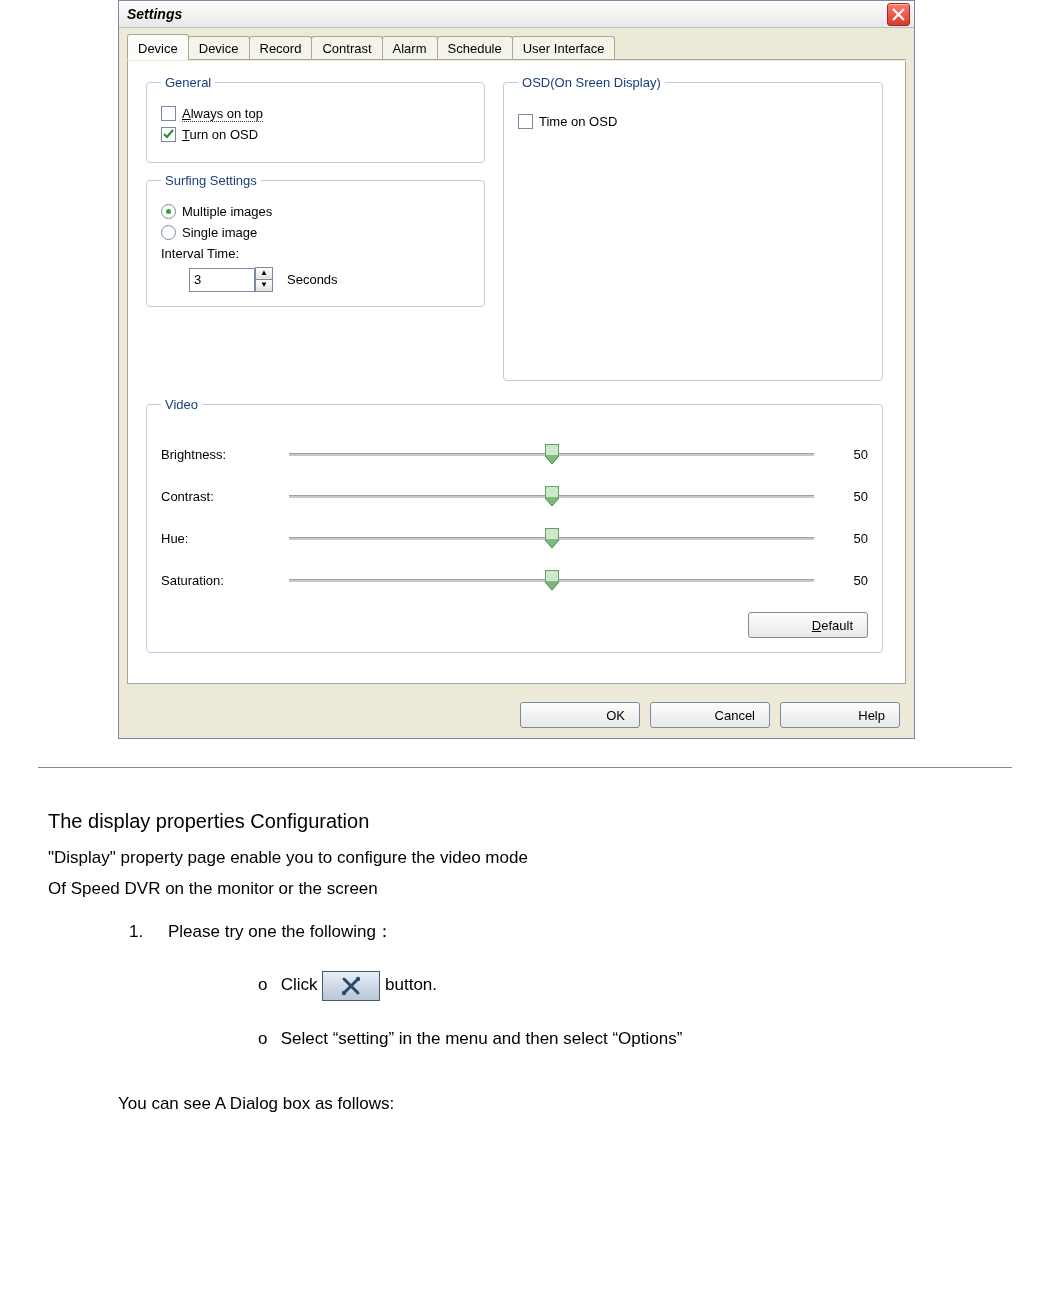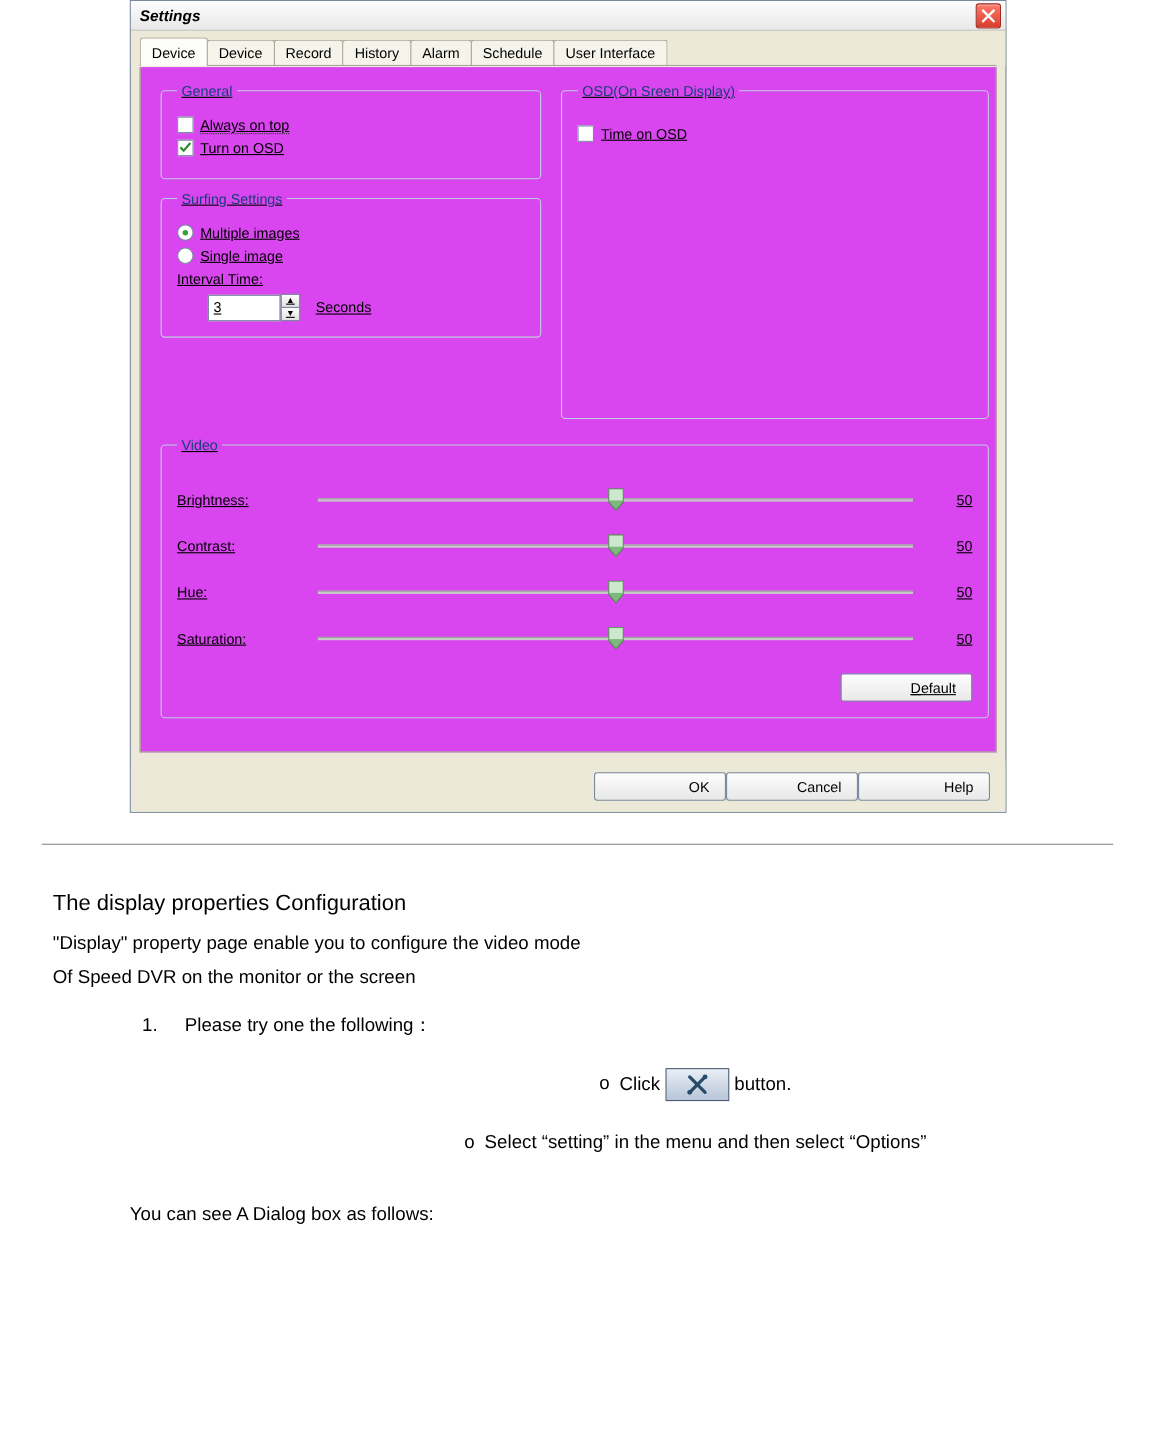--- a/index.html
+++ b/index.html
@@ -7,21 +7,21 @@
   .dialog-wrap { padding:0 0 0 80px; }
   .dialog { width:795px; border:1px solid #7b8aa0; background:#ece9d8; position:relative; }
   .titlebar { height:26px; background:linear-gradient(#fdfdfd,#e8e8e8); border-bottom:1px solid #c0c0c0; display:flex; align-items:center; padding:0 4px 0 8px; }
   .titlebar .title { font-size:14px; font-weight:bold; font-style:italic; flex:1; }
   .closebtn { width:21px; height:21px; background:linear-gradient(#ff7b6c,#d83b2a); border:1px solid #a02a1d; border-radius:3px; position:relative; box-shadow:inset 0 1px 0 rgba(255,255,255,0.5); }
   .closebtn svg { position:absolute; left:3px; top:3px; }
   .tabstrip { padding:8px 8px 0 8px; display:flex; gap:0; background:#ece9d8; }
   .tab { padding:4px 10px 4px 10px; font-size:13px; border:1px solid #aca899; border-bottom:none; background:#f5f4ea; border-top-left-radius:3px; border-top-right-radius:3px; margin-right:-1px; position:relative; }
   .tab.active { background:#fcfcfa; z-index:2; padding-top:6px; margin-top:-2px; }
   .tabstrip-border { height:1px; background:#aca899; margin:0 8px; position:relative; top:-1px; z-index:1; }
-  .panel { margin:0 8px 8px 8px; background:#d946ef; border:1px solid #aca899; border-top:none; padding:14px 6px 20px 18px;text-decoration:underline; }
+  .panel { margin:0 8px 8px 8px; background:#ffffff; border:1px solid #aca899; border-top:none; padding:14px 22px 20px 18px; }
   .row2 { display:flex; gap:18px; }
   .col { flex:1; }
   fieldset { border:1px solid #c0cde0; border-radius:4px; padding:10px 14px 14px 14px; margin:0 0 10px 0; }
   legend { color:#1a3e7a; font-size:13px; padding:0 4px; }
   .checkrow, .radiorow { display:flex; align-items:center; gap:6px; font-size:13px; margin:6px 0; }
   .checkbox { width:13px; height:13px; border:1px solid #7b8aa0; background:#fff; display:inline-flex; align-items:center; justify-content:center; }
   .checkbox.checked svg { display:block; }
   .checkbox svg { display:none; }
   .radio { width:13px; height:13px; border:1px solid #7b8aa0; border-radius:50%; background:#fff; display:inline-flex; align-items:center; justify-content:center; }
   .radio.checked::after { content:""; width:5px; height:5px; border-radius:50%; background:#3aa03a; }
@@ -40,29 +40,29 @@
   .sliderrow { display:flex; align-items:center; gap:18px; margin:22px 0; font-size:13px; }
   .sliderrow .slabel { width:110px; }
   .slider { flex:1; position:relative; height:20px; }
   .slider .track { position:absolute; left:0; right:0; top:9px; height:2px; background:#c8c8c8; border-top:1px solid #a0a0a0; }
   .slider .thumb { position:absolute; top:0; width:14px; height:20px; transform:translateX(-50%); }
   .slider .thumb svg { display:block; }
   .sval { width:36px; text-align:right; }
   .defaultbtn-row { display:flex; justify-content:flex-end; margin-top:4px; }
   .winbtn { min-width:90px; height:24px; border:1px solid #7b8aa0; border-radius:3px; background:linear-gradient(#fdfdfd,#e8e8e8); font-size:13px; padding:0 14px; display:inline-flex; align-items:center; justify-content:flex-end; }
   .winbtn .ul { text-decoration:underline; }
-  .bottom-buttons { background:#ece9d8; padding:10px 14px; display:flex; justify-content:flex-end; }
+  .bottom-buttons { background:#ece9d8; padding:10px 14px; display:flex; justify-content:flex-end; gap:10px; }
   hr.divider { border:none; border-top:1px solid #888; margin:28px 0 36px 0; }
   .doc { padding:0 10px; font-size:17px; line-height:1.7; }
   .doc h3 { font-size:20px; font-weight:normal; margin:0 0 6px 0; }
   .doc p { margin:2px 0; }
   .doc ol { margin:14px 0 0 0; padding-left:100px; }
   .doc ol > li { margin-bottom:10px; padding-left:20px; }
   .doc ul.sub { list-style:none; margin:20px 0 0 0; padding-left:90px; }
-  .doc ul.sub li { margin:24px 14px;text-align:center; }
+  .doc ul.sub li { margin:24px 0; }
   .doc ul.sub li .bullet { display:inline-block; width:18px; }
   .iconimg { display:inline-block; vertical-align:middle; width:56px; height:28px; border:1px solid #4a5a70; background:linear-gradient(#e8eef5,#b8c6d8); position:relative; }
   .iconimg svg { position:absolute; left:50%; top:50%; transform:translate(-50%,-50%); }
   .footer-line { padding-left:80px; margin-top:40px; font-size:17px; }
 </style>
 </head>
 <body>
 
 <div class="page">
   <div class="dialog-wrap">
@@ -73,21 +73,21 @@
           <svg width="15" height="15">
               <path d="M2 2 L13 13 M13 2 L2 13" stroke="#fff" stroke-width="2.2"></path>
             </svg>
         </div>
       </div>
 
       <div class="tabstrip">
         <div class="tab active">Device</div>
         <div class="tab">Device</div>
         <div class="tab">Record</div>
-        <div class="tab">History</div>
+        <div class="tab">Contrast</div>
         <div class="tab">Alarm</div>
         <div class="tab">Schedule</div>
         <div class="tab">User Interface</div>
       </div>
       <div class="tabstrip-border"></div>
 
       <div class="panel">
         <div class="row2">
           <div class="col" style="flex:0 0 46%;">
             <fieldset>

